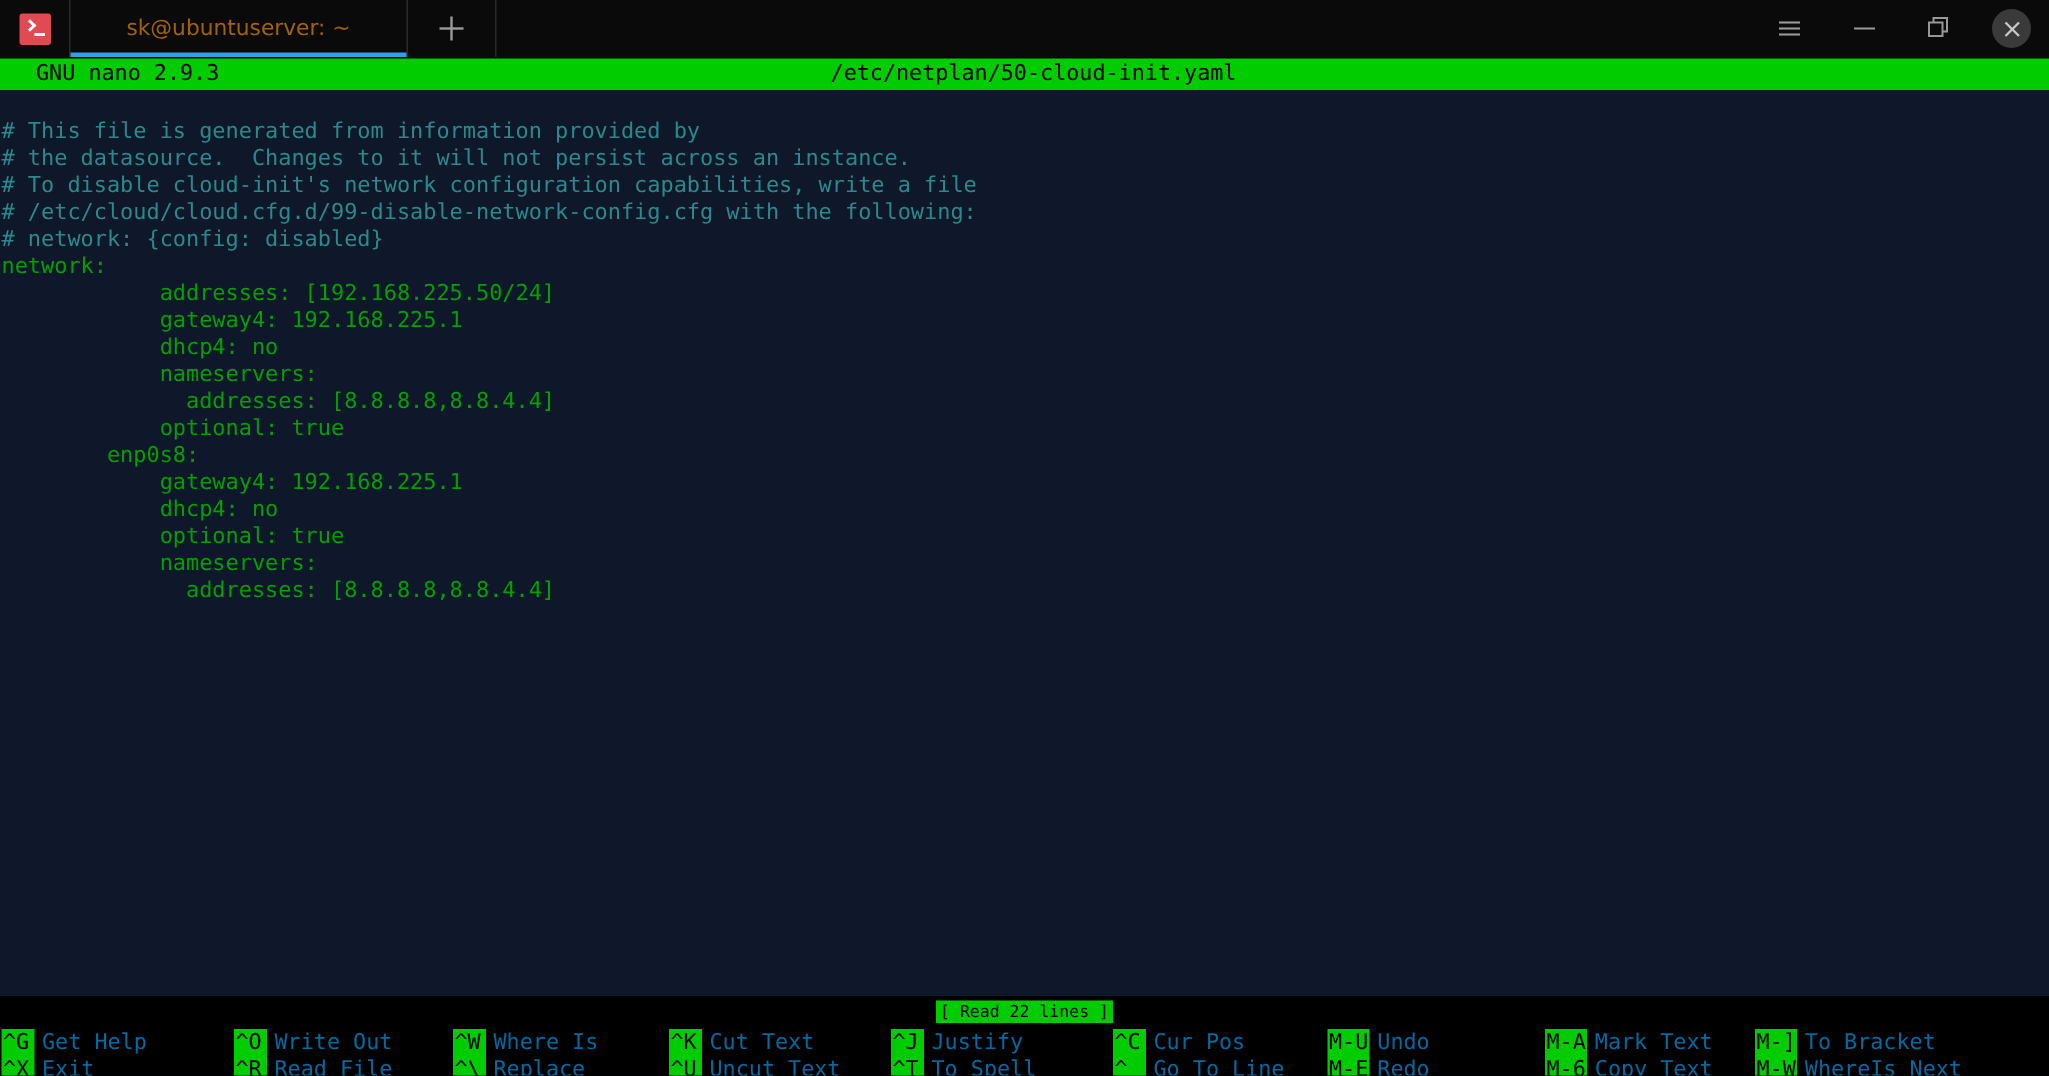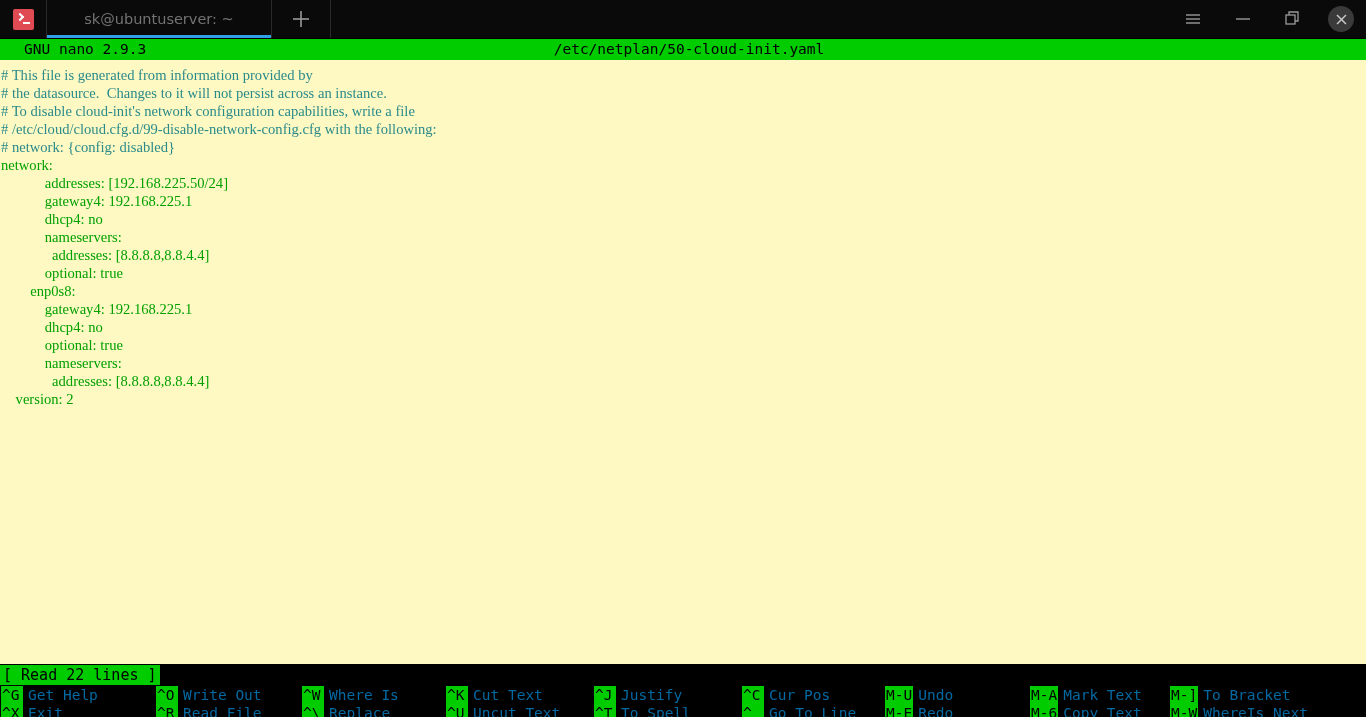--- a/index.html
+++ b/index.html
@@ -57,21 +57,21 @@
   .tab {
     min-width: 180px;
     padding: 0 22px;
     display: flex;
     align-items: center;
     justify-content: center;
     position: relative;
     border-right: 1px solid #2a2a2a;
   }
   .tab-label {
-    color: #737373;
+    color: #a16207;
     font-family: "DejaVu Sans", sans-serif;
     font-size: 14.5px;
     white-space: nowrap;
   }
   .tab.active::after {
     content: "";
     position: absolute;
     left: 0; right: 0; bottom: 0;
     height: 3px;
     background: #2f9fe8;
@@ -125,25 +125,24 @@
     left: 0; right: 16px;
     text-align: center;
     top: 0;
     margin-left: 28px;
   }
 
   
   .editor {
     position: relative;
     height: 604px;
-    background: #fef9c3;
-    padding-top: 6px;
+    background: #0f172a;
+    padding-top: 19px;
     box-sizing: border-box;
     overflow: hidden;
-    font-family: Liberation Serif, serif;
   }
   .code-line {
     font-size: 14.6px;
     line-height: 18px;
     white-space: pre;
     color: #00a000;
     padding-left: 1px;
     height: 18px;
   }
   .code-line.comment { color: #2a8a8a; }
@@ -151,21 +150,22 @@
   
   .statusbar {
     height: 22px;
     position: relative;
     background: #000000;
   }
   .status-msg {
     position: absolute;
     left: 0; right: 0;
     top: 2px;
-    font-size: 15px;
+    text-align: center;
+    font-size: 11px;
     line-height: 18px;
   }
   .status-msg span {
     background: #00cc00;
     color: #000000;
     padding: 1px 3px;
     white-space: pre;
   }
 
   
@@ -277,21 +277,20 @@
     <div class="code-line">            dhcp4: no</div>
     <div class="code-line">            nameservers:</div>
     <div class="code-line">              addresses: [8.8.8.8,8.8.4.4]</div>
     <div class="code-line">            optional: true</div>
     <div class="code-line">        enp0s8:</div>
     <div class="code-line">            gateway4: 192.168.225.1</div>
     <div class="code-line">            dhcp4: no</div>
     <div class="code-line">            optional: true</div>
     <div class="code-line">            nameservers:</div>
     <div class="code-line">              addresses: [8.8.8.8,8.8.4.4]</div>
-    <div class="code-line">    version: 2</div>
   </div>
 
 <div class="statusbar">
   <div class="status-msg">
     <span>[ Read 22 lines ]</span>
   </div>
 </div>
 
 <div class="shortcuts" id="shortcuts">
     <div class="sc-col sc-col-w1">

